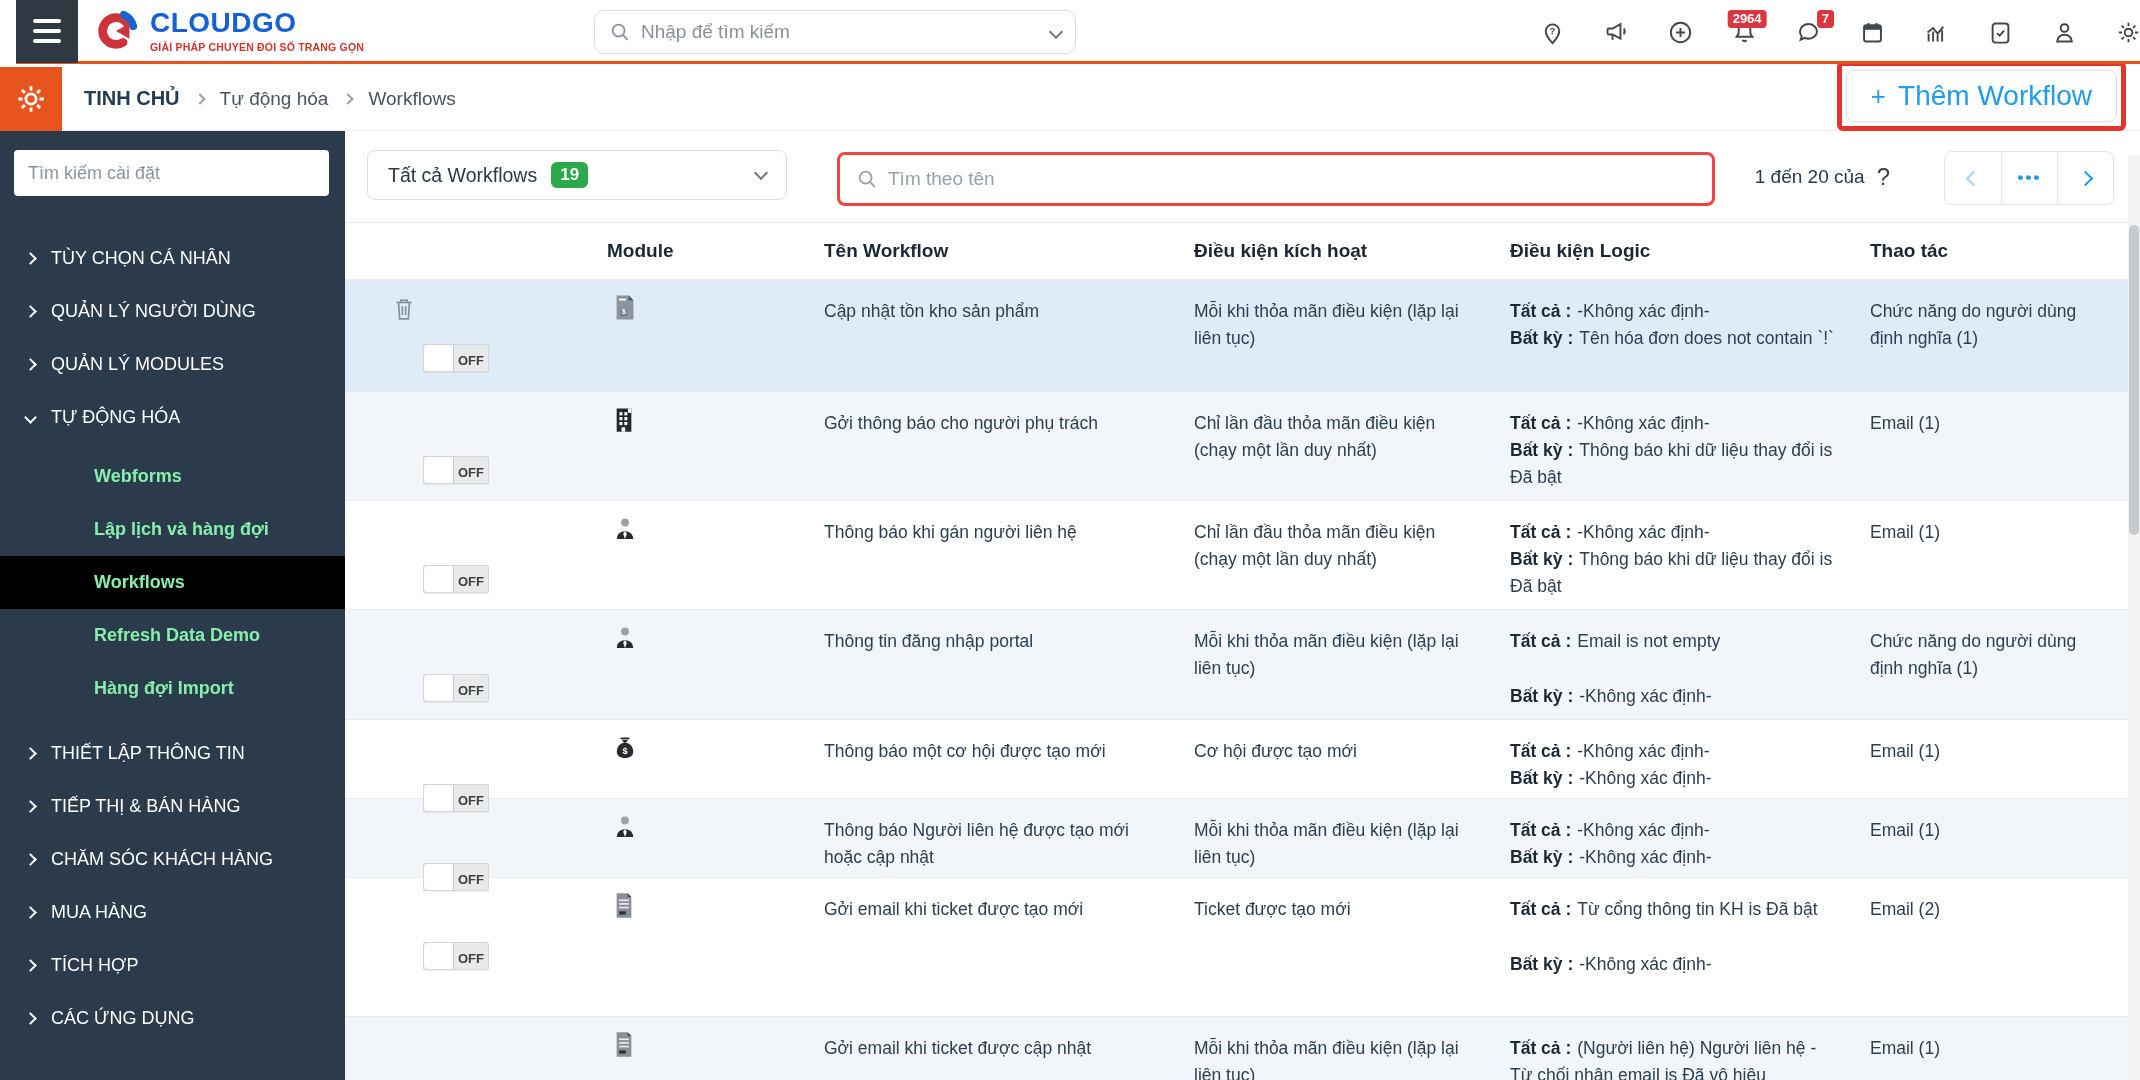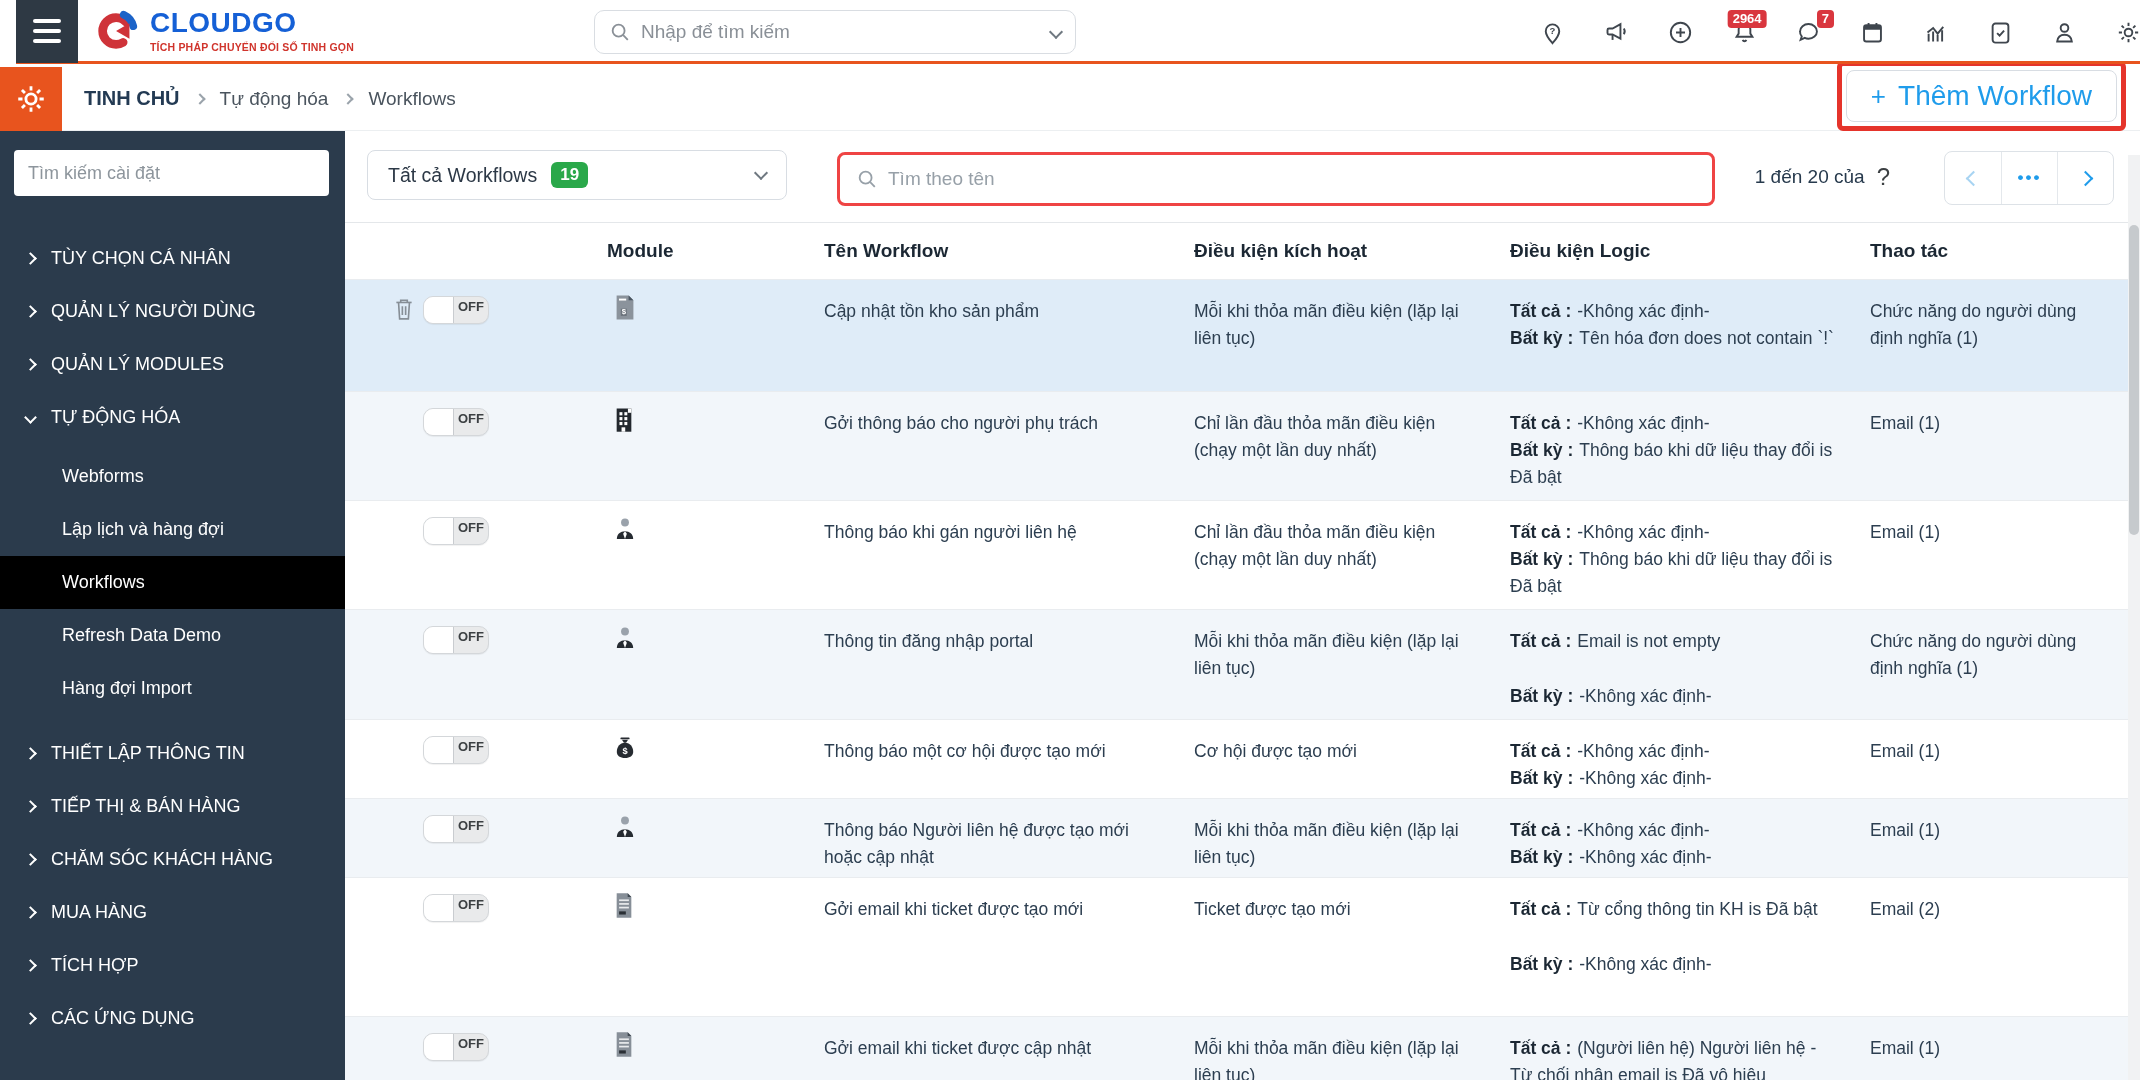--- a/index.html
+++ b/index.html
@@ -38,21 +38,21 @@
   .sidebar { position:absolute; left:0; top:131px; width:345px; bottom:0; background:#2b3b4c; z-index:20; overflow:hidden; }
   .side-search { margin:19px 16px 0 14px; height:46px; background:#fff; border-radius:4px; display:flex; align-items:center; padding:0 14px; }
   .side-search input { border:none; outline:none; width:100%; font-size:18px; color:#333; font-family:inherit; }
   .side-search input::placeholder { color:#8d959c; }
   .side-menu { margin-top:36px; }
   .side-item { height:53px; display:flex; align-items:center; gap:16px; padding-left:26px; color:#fff; font-size:18px; cursor:pointer; }
   .chev { width:9px; height:9px; border-right:2px solid #fff; border-bottom:2px solid #fff; flex:0 0 auto; }
   .chev.right { transform:rotate(-45deg); }
   .chev.down { transform:rotate(45deg); }
   .submenu { margin:6px 0 12px 0; }
-  .sub-item { height:53px; display:flex; align-items:center; padding-left:62px; color:#ffffff; font-size:18px; cursor:pointer; }
+  .sub-item { height:53px; display:flex; align-items:center; padding-left:94px; color:#86efac; font-size:18px; cursor:pointer;font-weight:bold; }
   .sub-item.active { background:#000; }
 
   
   .main { position:absolute; left:345px; top:131px; right:0; bottom:0; background:#fff; overflow:hidden; }
   .controls { position:relative; height:91px; }
   .filter-dd { position:absolute; left:22px; top:19px; width:420px; height:50px; border:1px solid #d8dde3; border-radius:8px; display:flex; align-items:center; padding:8px 20px; cursor:pointer; background:#fff; }
   .filter-dd .flabel { font-size:19.5px; color:#2c3846; }
   .count-badge { background:#2aa84a; color:#fff; font-size:17px; font-weight:bold; border-radius:6px; padding:3px 9px; margin-left:14px; }
   .dd-chev { width:10px; height:10px; border-right:2px solid #6f7880; border-bottom:2px solid #6f7880; transform:rotate(45deg); margin-left:auto; margin-top:-4px; }
   .name-search { position:absolute; left:492px; top:21px; width:878px; height:54px; border:3px solid #ef4444; border-radius:8px; display:flex; align-items:center; padding:0 16px; gap:10px; background:#fff; }
@@ -76,21 +76,21 @@
   .th.module { padding-left:52px; }
   .trow { border-top:1px solid #e9ecef; align-items:start; }
   .trow:first-of-type { border-top:none; }
   .cell { padding-top:18px; padding-right:28px; font-size:17.5px; line-height:1.55; color:#2c3e50; }
   .cell.actions { position:relative; display:flex; align-items:flex-start; padding-top:16px; padding-right:0; }
   .cell.module { padding-left:58px; padding-top:14px; }
   .cell.name { cursor:pointer; }
   .lline b { color:#1b2733; margin-right:6px; }
   .lline.gap { margin-top:28px; }
   .trash { position:absolute; left:18px; top:17px; cursor:pointer; }
-  .toggle { margin-left:48px; width:66px; height:28px; border:1px solid #d4d7da; border-radius:10px; background:#e9eaeb; display:flex; align-items:flex-start; overflow:hidden; cursor:pointer; box-shadow:0 1px 1px rgba(0,0,0,.06); }
+  .toggle { margin-left:48px; width:66px; height:28px; border:1px solid #d4d7da; border-radius:2px; background:#e9eaeb; display:flex; align-items:flex-end; overflow:hidden; cursor:pointer; box-shadow:0 1px 1px rgba(0,0,0,.06);margin-top:48px; }
   .knob { width:30px; height:26px; background:#fff; border-right:1px solid #c9ccd0; border-radius:5px 0 0 5px; }
   .off { flex:1; text-align:center; font-size:13px; font-weight:bold; color:#3c4043; }
 
   
   .bg-hl { background:#dfecf8; }
   .bg-alt { background:#f2f6fa; }
 
   
   .scrollbar { position:absolute; right:0; top:155px; bottom:0; width:12px; background:#f1f2f3; z-index:40; }
   .scroll-thumb { position:absolute; left:1px; right:1px; top:70px; height:310px; background:#c6cacd; border-radius:6px; }
@@ -109,21 +109,21 @@
   <div class="logo-wrap">
     <span>
       <svg width="46" height="46" viewBox="0 0 48 48">
         <circle cx="23" cy="24" r="14" fill="none" stroke="#cf3339" stroke-width="9" stroke-dasharray="64 24" stroke-dashoffset="-14" stroke-linecap="round"></circle>
         <path d="M31 7a18 18 0 0 1 10 12" stroke="#1b63c8" stroke-width="8" fill="none" stroke-linecap="round"></path>
         <path d="M37 16 L23 24 L37 32 z" fill="#cf3339"></path>
       </svg>
     </span>
     <span>
       <div class="logo-text-title">CLOUDGO</div>
-      <div class="logo-text-sub">TÍCH PHÁP CHUYỂN ĐỔI SỐ TINH GỌN</div>
+      <div class="logo-text-sub">GIẢI PHÁP CHUYỂN ĐỔI SỐ TRANG GỌN</div>
     </span>
   </div>
   <div class="top-search">
     <span>
       <svg width="22" height="22" viewBox="0 0 24 24" fill="none" stroke="#8a9097" stroke-width="2">
           <circle cx="10.5" cy="10.5" r="6.5"></circle>
           <path d="M15.5 15.5 L20.5 20.5"></path>
         </svg>
     </span>
     <input type="text" placeholder="Nhập để tìm kiếm" style="">

